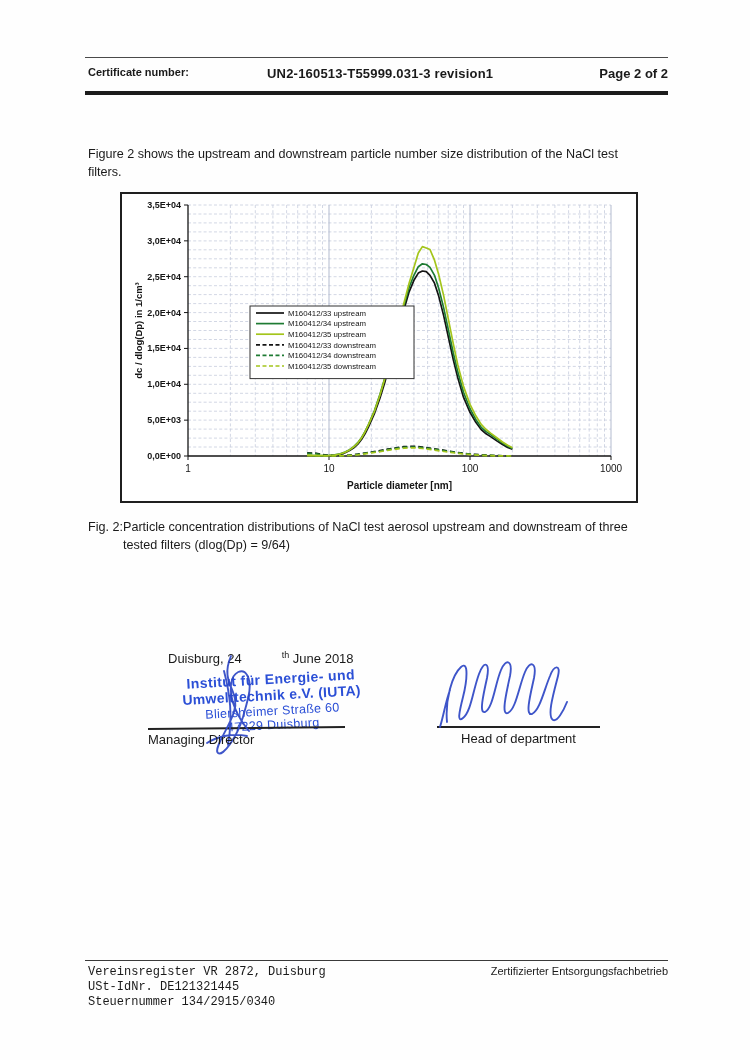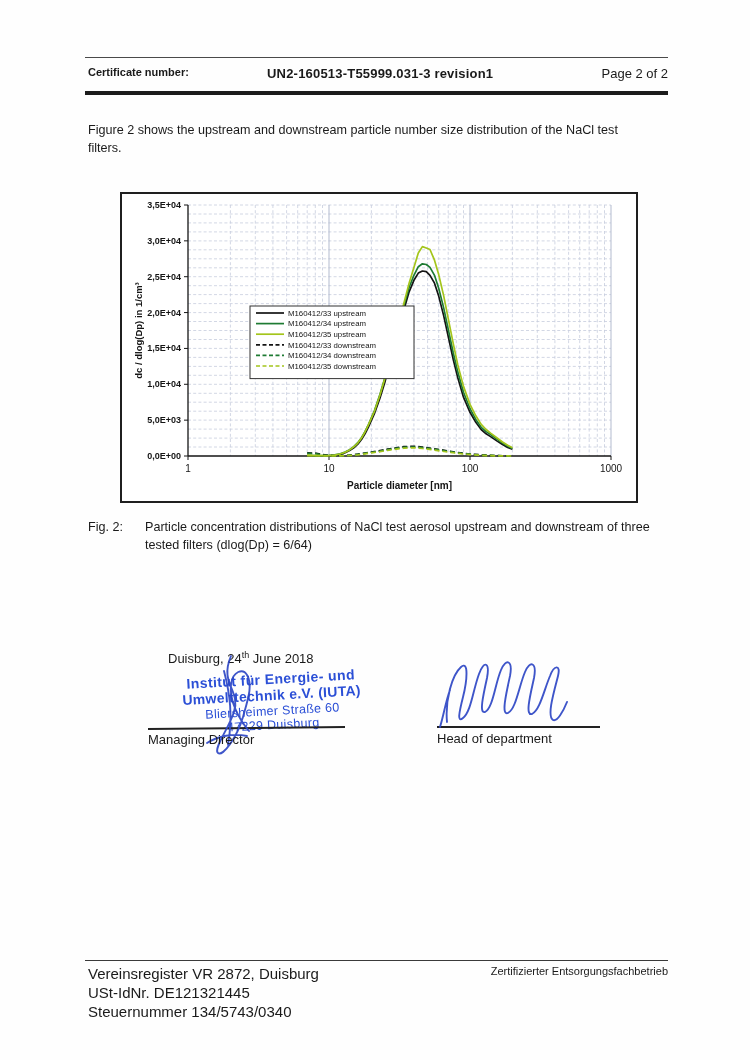--- a/index.html
+++ b/index.html
@@ -7,53 +7,53 @@
     width:750px;height:1060px;position:relative;background:#fefefe;
     font-family:"Liberation Sans", sans-serif;color:#1a1a1a;overflow:hidden;
   }
   .abs{position:absolute;}
 
   
   .hr-thin{left:85px;top:57px;width:583px;height:0;border-top:1px solid #4a4a4a;}
   .header-row{left:86px;top:63px;width:582px;height:22px;}
   .header-label{position:absolute;left:2px;top:3px;font-size:11px;font-weight:700;}
   .header-value{position:absolute;left:169px;top:3px;font-size:13px;font-weight:700;letter-spacing:.2px;margin-left:12px;}
-  .header-page{position:absolute;right:0;top:3px;font-size:13px;font-weight:400;}
+  .header-page{position:absolute;right:0;top:3px;font-size:13px;font-weight:700;}
   .hr-thick{left:85px;top:91px;width:583px;height:3.5px;background:#1c1c1c;}
 
   
-  .intro{left:88px;top:108px;width:600px;font-size:12.6px;line-height:1.5;}
+  .intro{left:88px;top:132px;width:600px;font-size:12.6px;line-height:1.5;}
 
   
   .chart-box{left:120px;top:192px;width:518px;height:311px;background:#fff;border:2px solid #1f1f1f;box-sizing:border-box;}
   .chart-box svg{display:block;}
 
   
   .caption{left:88px;top:518px;width:600px;font-size:12.6px;font-weight:400;line-height:1.45;}
   .caption .cap-label{position:absolute;left:0;top:0;}
-  .caption .cap-text{margin-left:57px;}
+  .caption .cap-text{margin-left:35px;}
 
   
   .date-line{left:168px;top:650px;font-size:13px;}
-  .date-line sup{font-size:9px;}
+  .date-line sup{font-size:9px;margin-left:40px;}
   .stamp{left:146px;top:672px;width:252px;text-align:center;color:#2b4fd6;
          transform:rotate(-3.2deg);z-index:2;line-height:1.12;}
   .stamp .s1{font-size:14px;font-weight:700;letter-spacing:.4px;}
   .stamp .s2{font-size:14px;font-weight:700;letter-spacing:.3px;}
   .stamp .s3{font-size:12.5px;letter-spacing:.3px;margin-top:1px;}
   .stamp .s4{font-size:12.5px;letter-spacing:.3px;}
   .sig-svg{left:0;top:0;width:750px;height:1060px;z-index:4;pointer-events:none;}
   .sigline-left{left:148px;top:727px;width:197px;height:1.6px;background:#222;z-index:3;transform:rotate(-0.6deg);}
   .role-left{left:148px;top:732px;width:197px;text-align:left;font-size:13px;z-index:5;}
   .sigline-right{left:437px;top:726px;width:163px;height:1.6px;background:#222;z-index:3;}
-  .role-right{left:437px;top:731px;width:163px;text-align:left;font-size:13px;z-index:5;}
+  .role-right{left:437px;top:731px;width:163px;text-align:center;font-size:13px;z-index:5;}
 
   
   .footer-line{left:85px;top:960px;width:583px;height:0;border-top:1.2px solid #3a3a3a;}
-  .footer-left{left:88px;top:965px;font-size:15px;line-height:1.26;}
+  .footer-left{left:88px;top:965px;font-size:12px;line-height:1.26;font-family:Liberation Mono, monospace;}
   .footer-right{left:88px;top:965px;width:580px;text-align:right;font-size:11px;}
 </style>
 </head>
 <body>
 
 <div class="abs hr-thin"></div>
 <div class="abs header-row">
   <span class="header-label">Certificate number:</span>
   <span class="header-value">UN2-160513-T55999.031-3 revision1</span>
   <span class="header-page">Page 2 of 2</span>
@@ -172,21 +172,21 @@
         <line x1="134" x2="162" y1="161.4" y2="161.4" stroke="#1e7b33" stroke-width="1.7" stroke-dasharray="4,2.5"></line>
         <text x="166" y="164.20000000000002" font-size="7.8" fill="#151515" font-family="&quot;Liberation Sans&quot;,sans-serif">M160412/34 downstream</text>
         <line x1="134" x2="162" y1="172" y2="172" stroke="#a4c51b" stroke-width="1.7" stroke-dasharray="4,2.5"></line>
         <text x="166" y="174.8" font-size="7.8" fill="#151515" font-family="&quot;Liberation Sans&quot;,sans-serif">M160412/35 downstream</text>
       </g>
     </svg>
 </div>
 
 <div class="abs caption">
   <span class="cap-label">Fig. 2:</span>
-  <div class="cap-text"><span>Particle concentration distributions of NaCl test aerosol upstream and downstream of three</span><br><span>tested filters (dlog(Dp) = 6/64)</span></div>
+  <div class="cap-text"><span>Particle concentration distributions of NaCl test aerosol upstream and downstream of three</span><br><span>tested filters (dlog(Dp) = 9/64)</span></div>
 </div>
 
 <div class="abs date-line"><span>Duisburg, 24</span><sup>th</sup><span> June 2018</span></div>
 
 <div class="abs stamp" style="color: rgb(43, 79, 214);">
   <div class="s1">Institut für Energie- und</div>
   <div class="s2">Umwelttechnik e.V. (IUTA)</div>
   <div class="s3">Bliersheimer Straße 60</div>
   <div class="s4">47229 Duisburg</div>
 </div>
@@ -200,15 +200,15 @@
   <g fill="none" stroke-linecap="round" stroke-linejoin="round">
     <path stroke-width="1.9" opacity="0.92" d="M231,656 C219,684 241,690 234,712 C229,728 213,749 218,753 C223,757 237,737 243,717 C248,699 253,685 247,675 C243,668 233,671 231,684 C229,701 239,719 249,731 M207,743 C218,736 233,733 247,736 M224,671 C230,694 233,716 228,745" stroke="#2e46c4"></path>
     <path stroke-width="1.9" opacity="0.92" d="M440,727 C444,714 446,700 450,690 M447,722 C445,700 452,675 461,667 C469,660 467,681 463,697 C459,713 457,723 463,718 C471,712 473,690 479,674 C484,660 490,662 487,678 C483,696 479,714 485,712 C493,708 495,684 501,670 C506,658 513,660 510,676 C506,694 501,716 508,713 C516,709 519,686 525,672 C530,660 537,662 534,678 C530,696 525,716 532,714 C540,710 544,690 550,676 C554,665 561,664 558,676 C553,695 547,716 553,720 C557,722 563,712 567,702" stroke="#2e46c4"></path>
   </g>
 </svg>
 
 <div class="abs footer-line"></div>
 <div class="abs footer-left">
   <div>Vereinsregister VR 2872, Duisburg</div>
   <div>USt-IdNr. DE121321445</div>
-  <div>Steuernummer 134/5743/0340</div>
+  <div>Steuernummer 134/2915/0340</div>
 </div>
 <div class="abs footer-right">Zertifizierter Entsorgungsfachbetrieb</div>
 
 </body></html>

